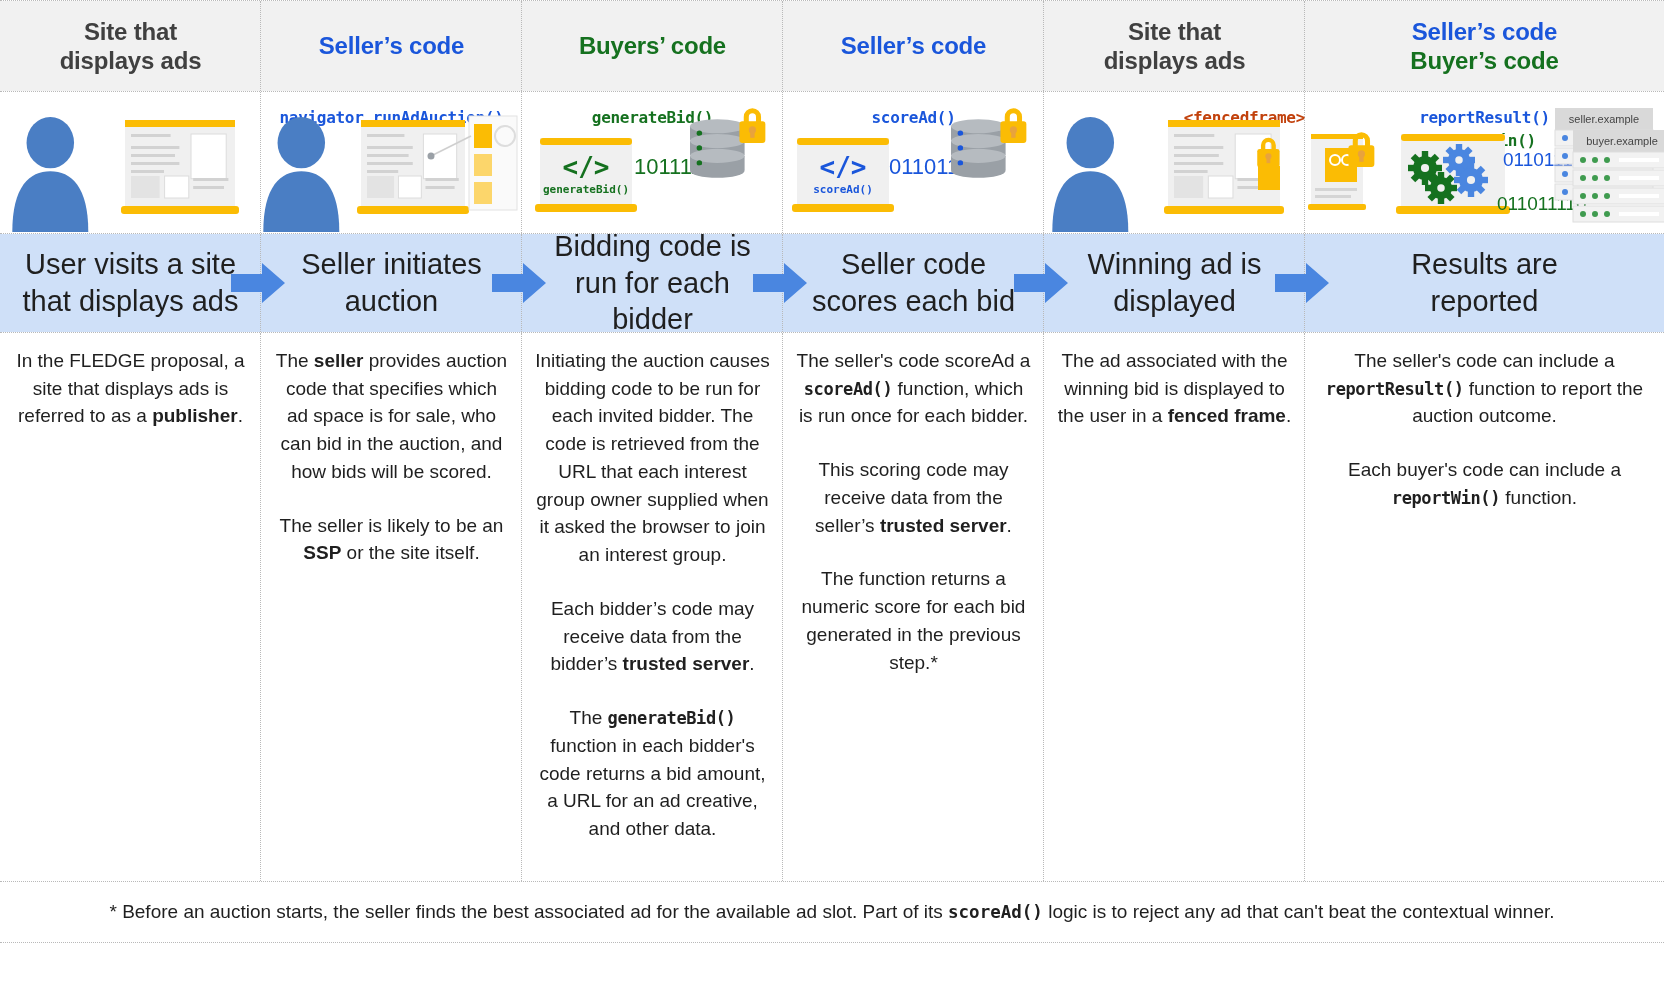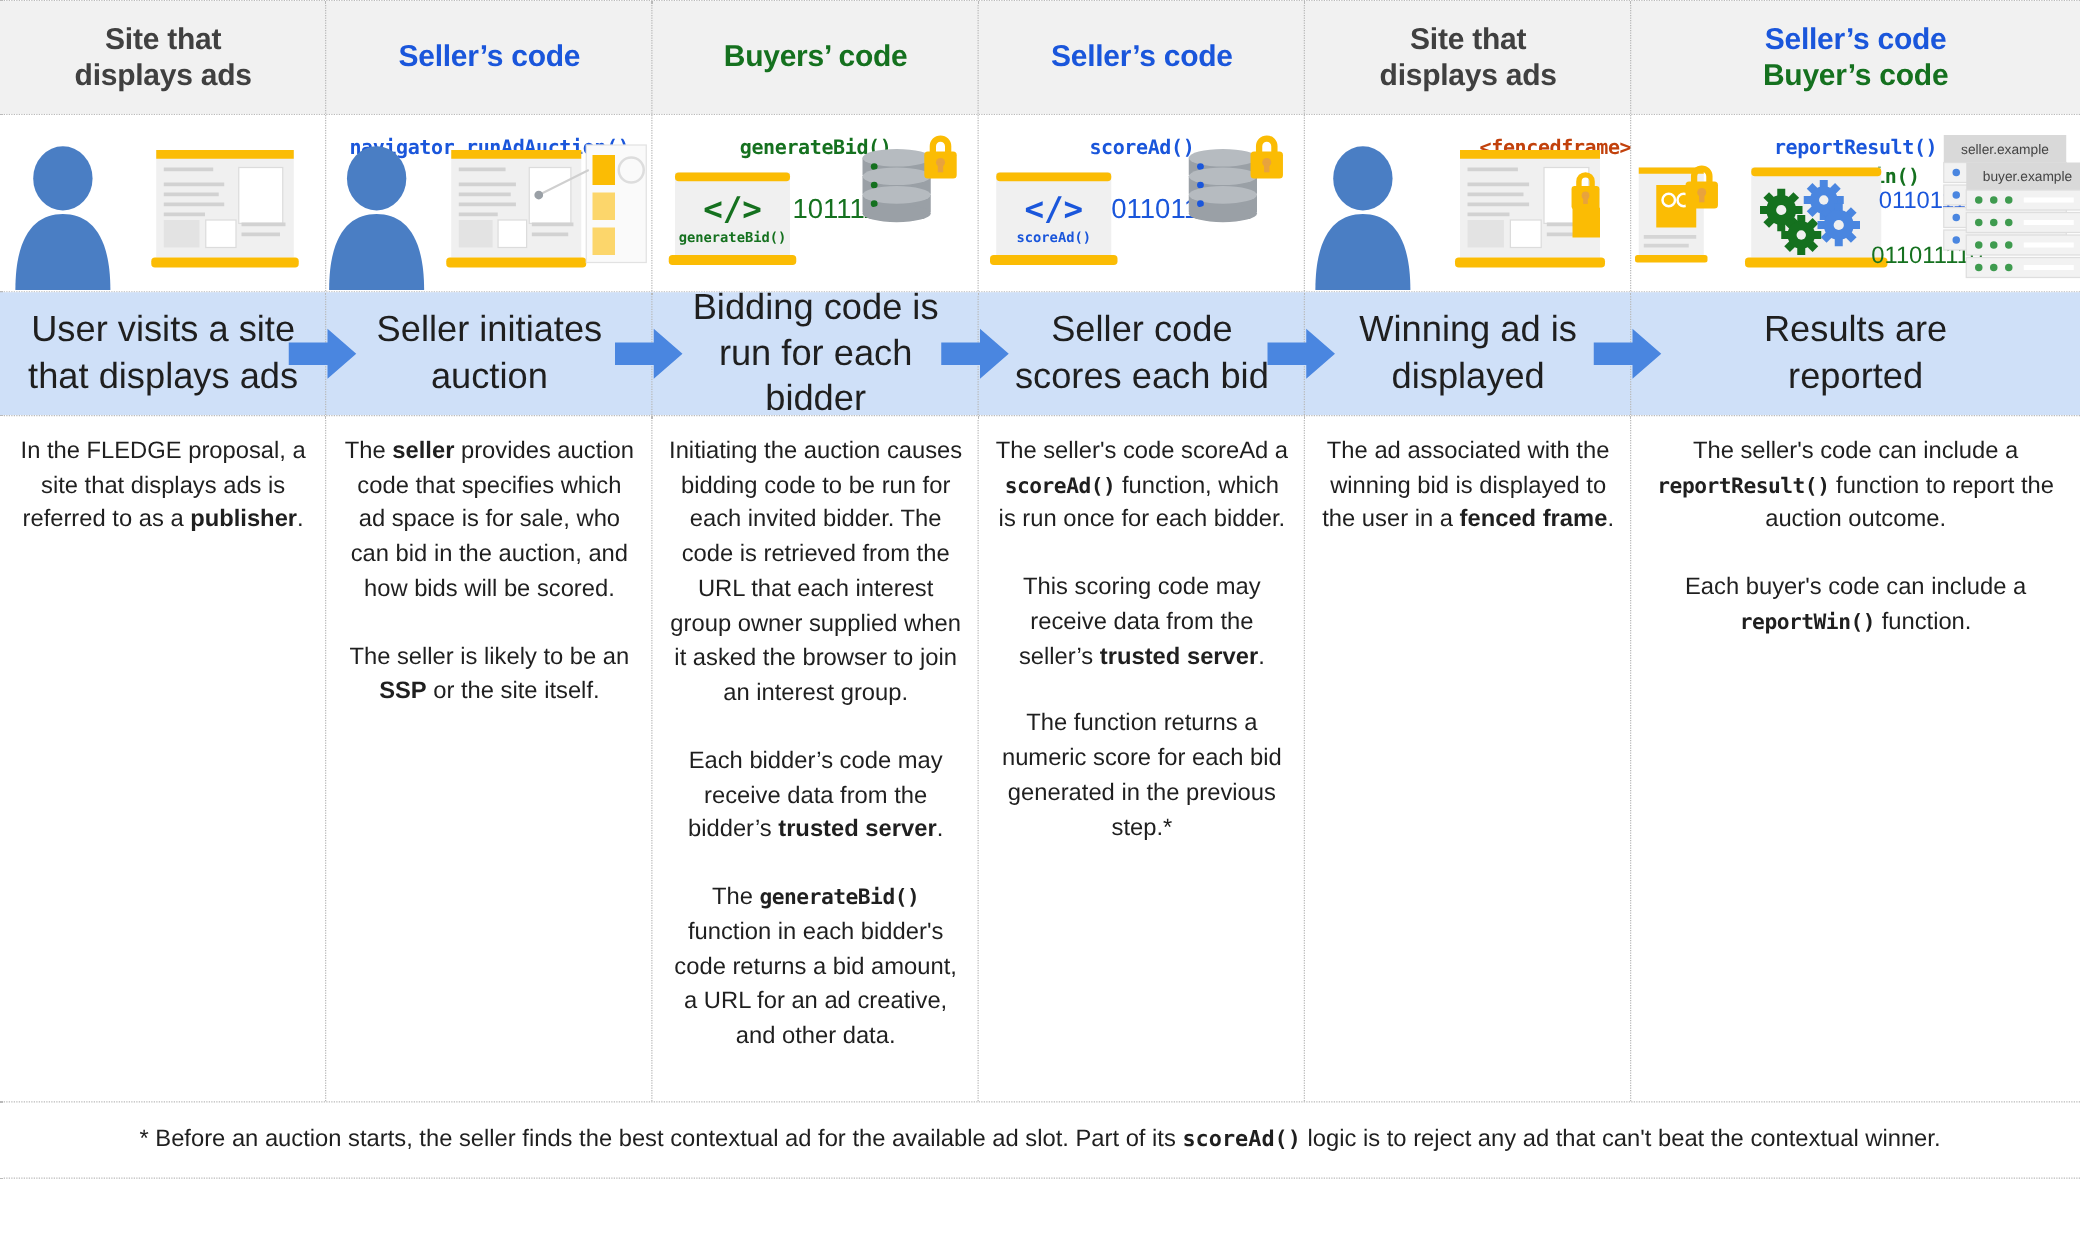--- a/index.html
+++ b/index.html
@@ -574,16 +574,16 @@
       </div>
       <div class="cell">
         <div class="body-text">
           <p><span>The seller's code can include a </span><code>reportResult()</code><span> function to report the auction outcome.</span></p>
           <p><span>Each buyer's code can include a </span><code>reportWin()</code><span> function.</span></p>
         </div>
       </div>
     </div>
 
   <div class="foot-wrap">
-    <div class="footnote" id="footnote"><span>* Before an auction starts, the seller finds the best contextual ad for the available ad slot. Part of its </span><code>scoreAd()</code><span> logic is to reject any ad that can't beat the contextual winner.</span></div>
+    <div class="footnote" id="footnote"><span>* Before an auction starts, the seller finds the best associated ad for the available ad slot. Part of its </span><code>scoreAd()</code><span> logic is to reject any ad that can't beat the contextual winner.</span></div>
   </div>
 
 </div>
 
 </body></html>

